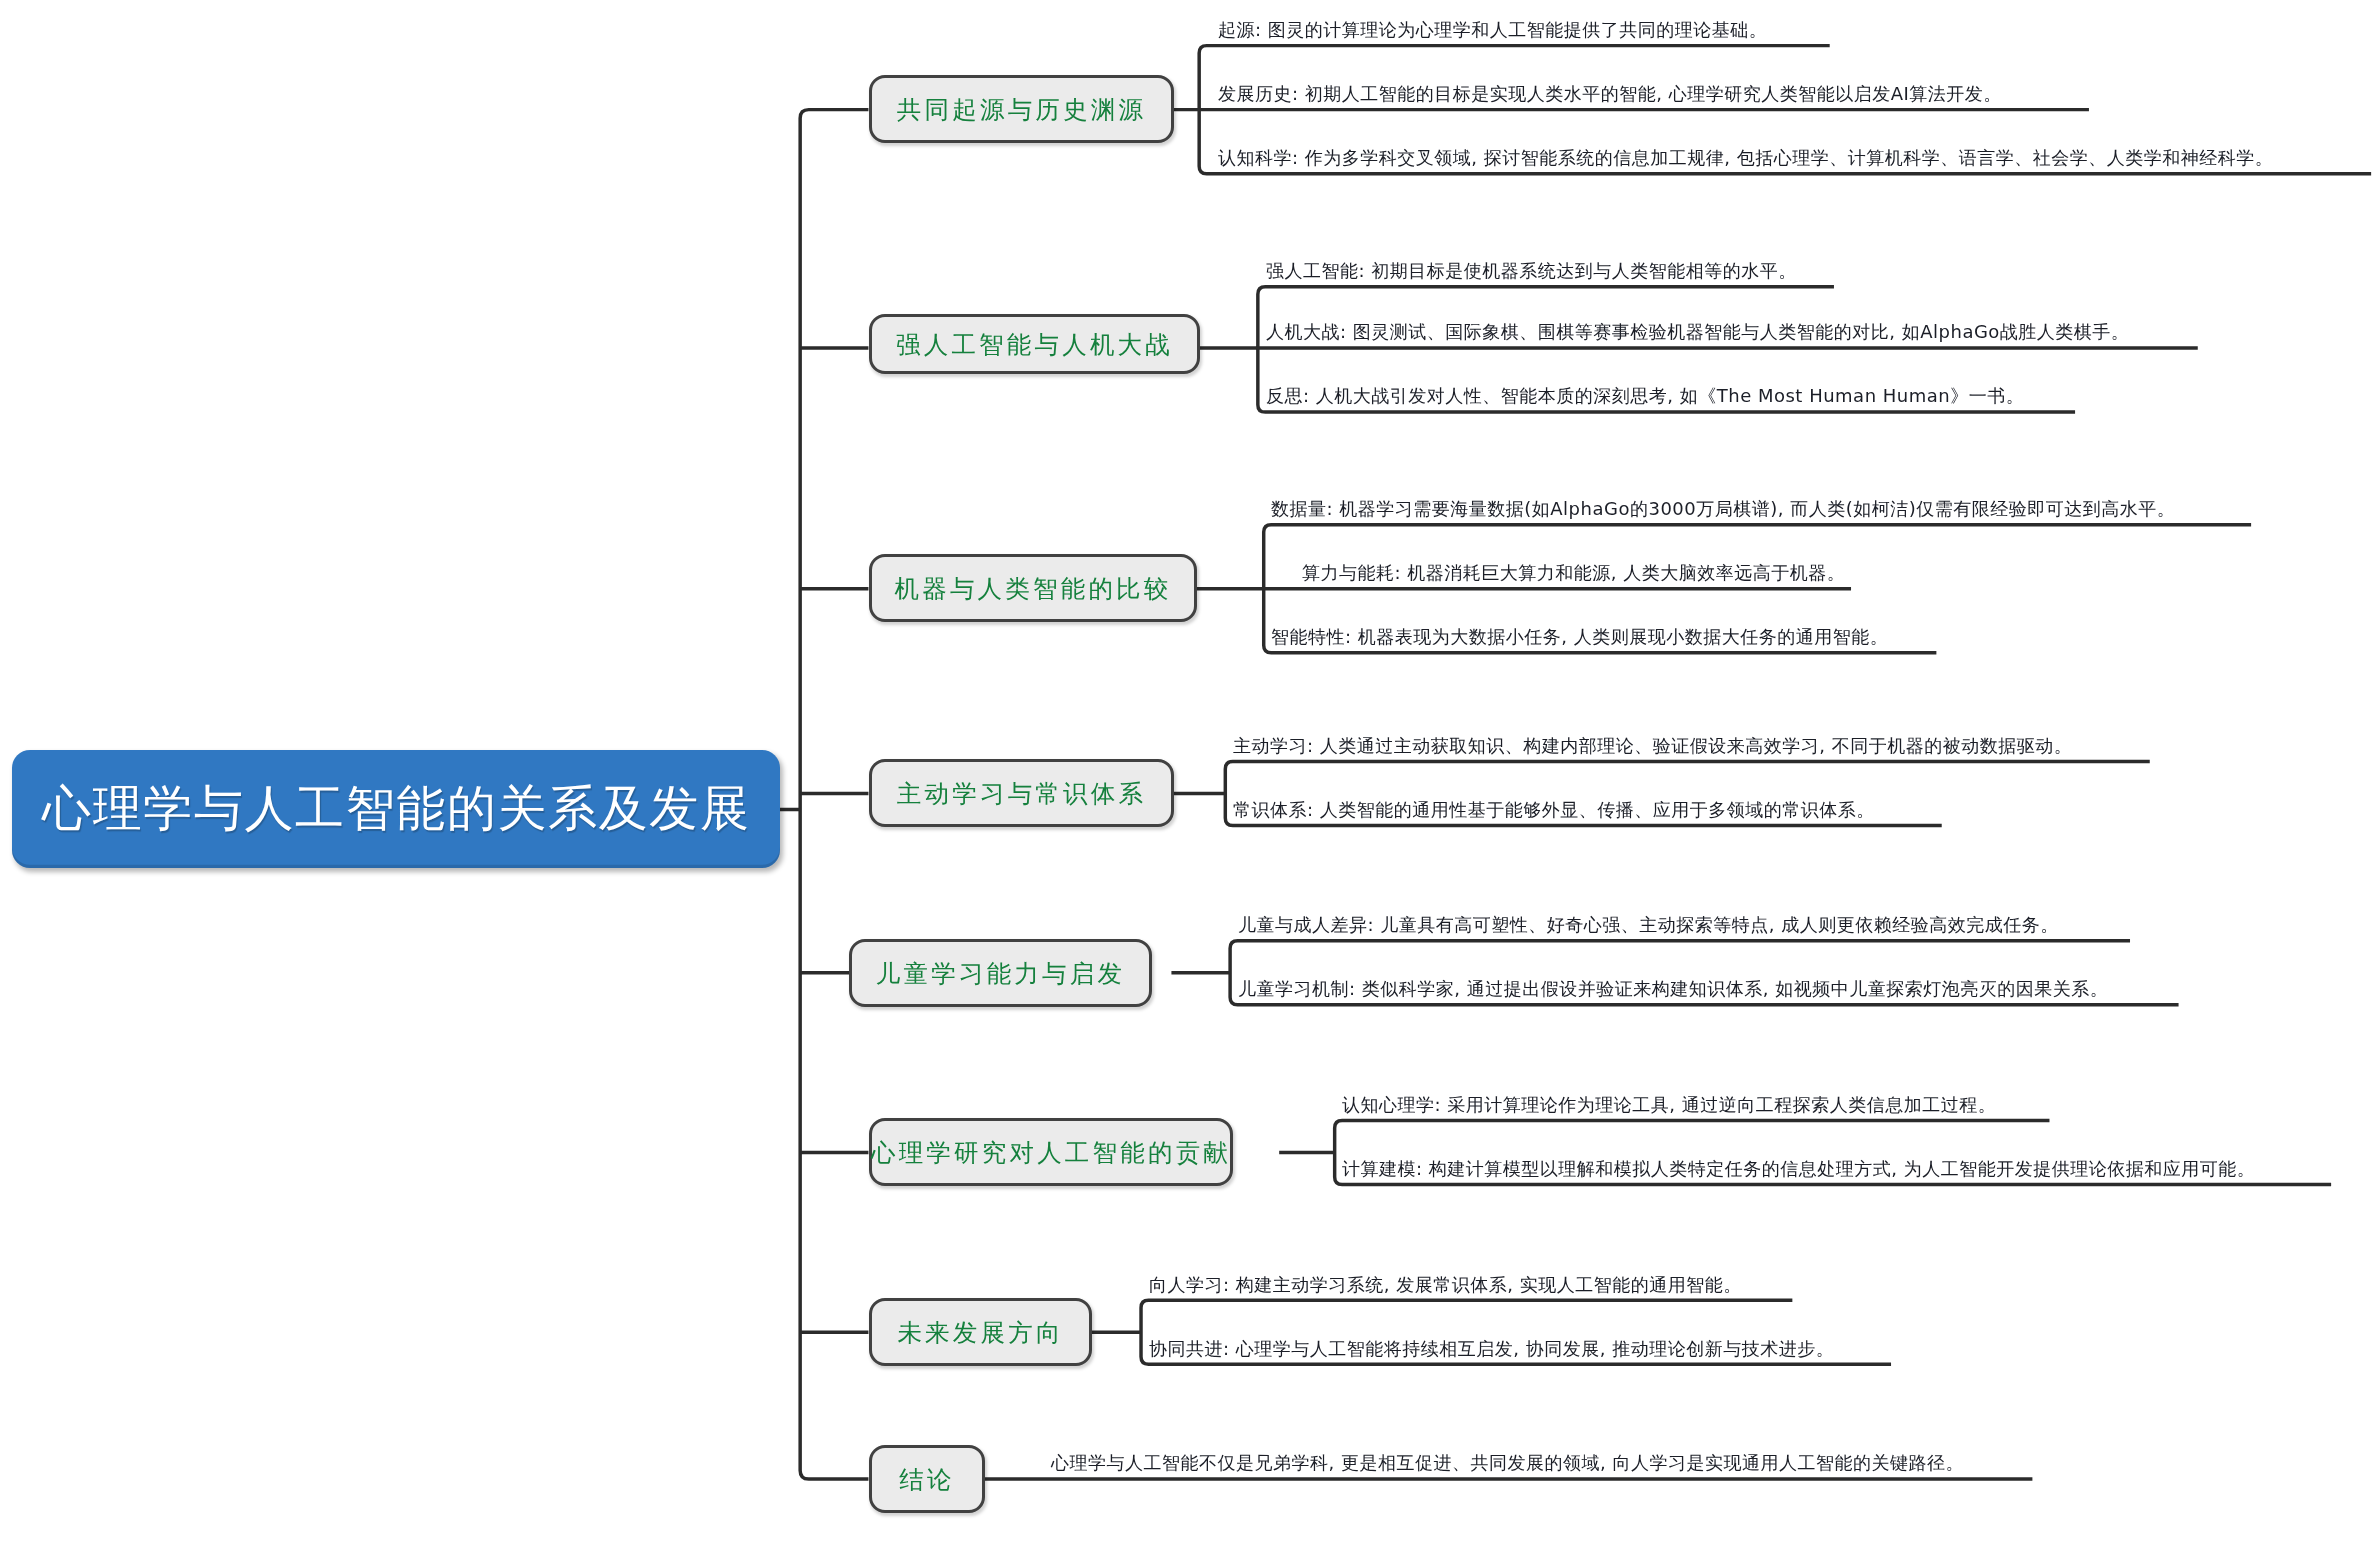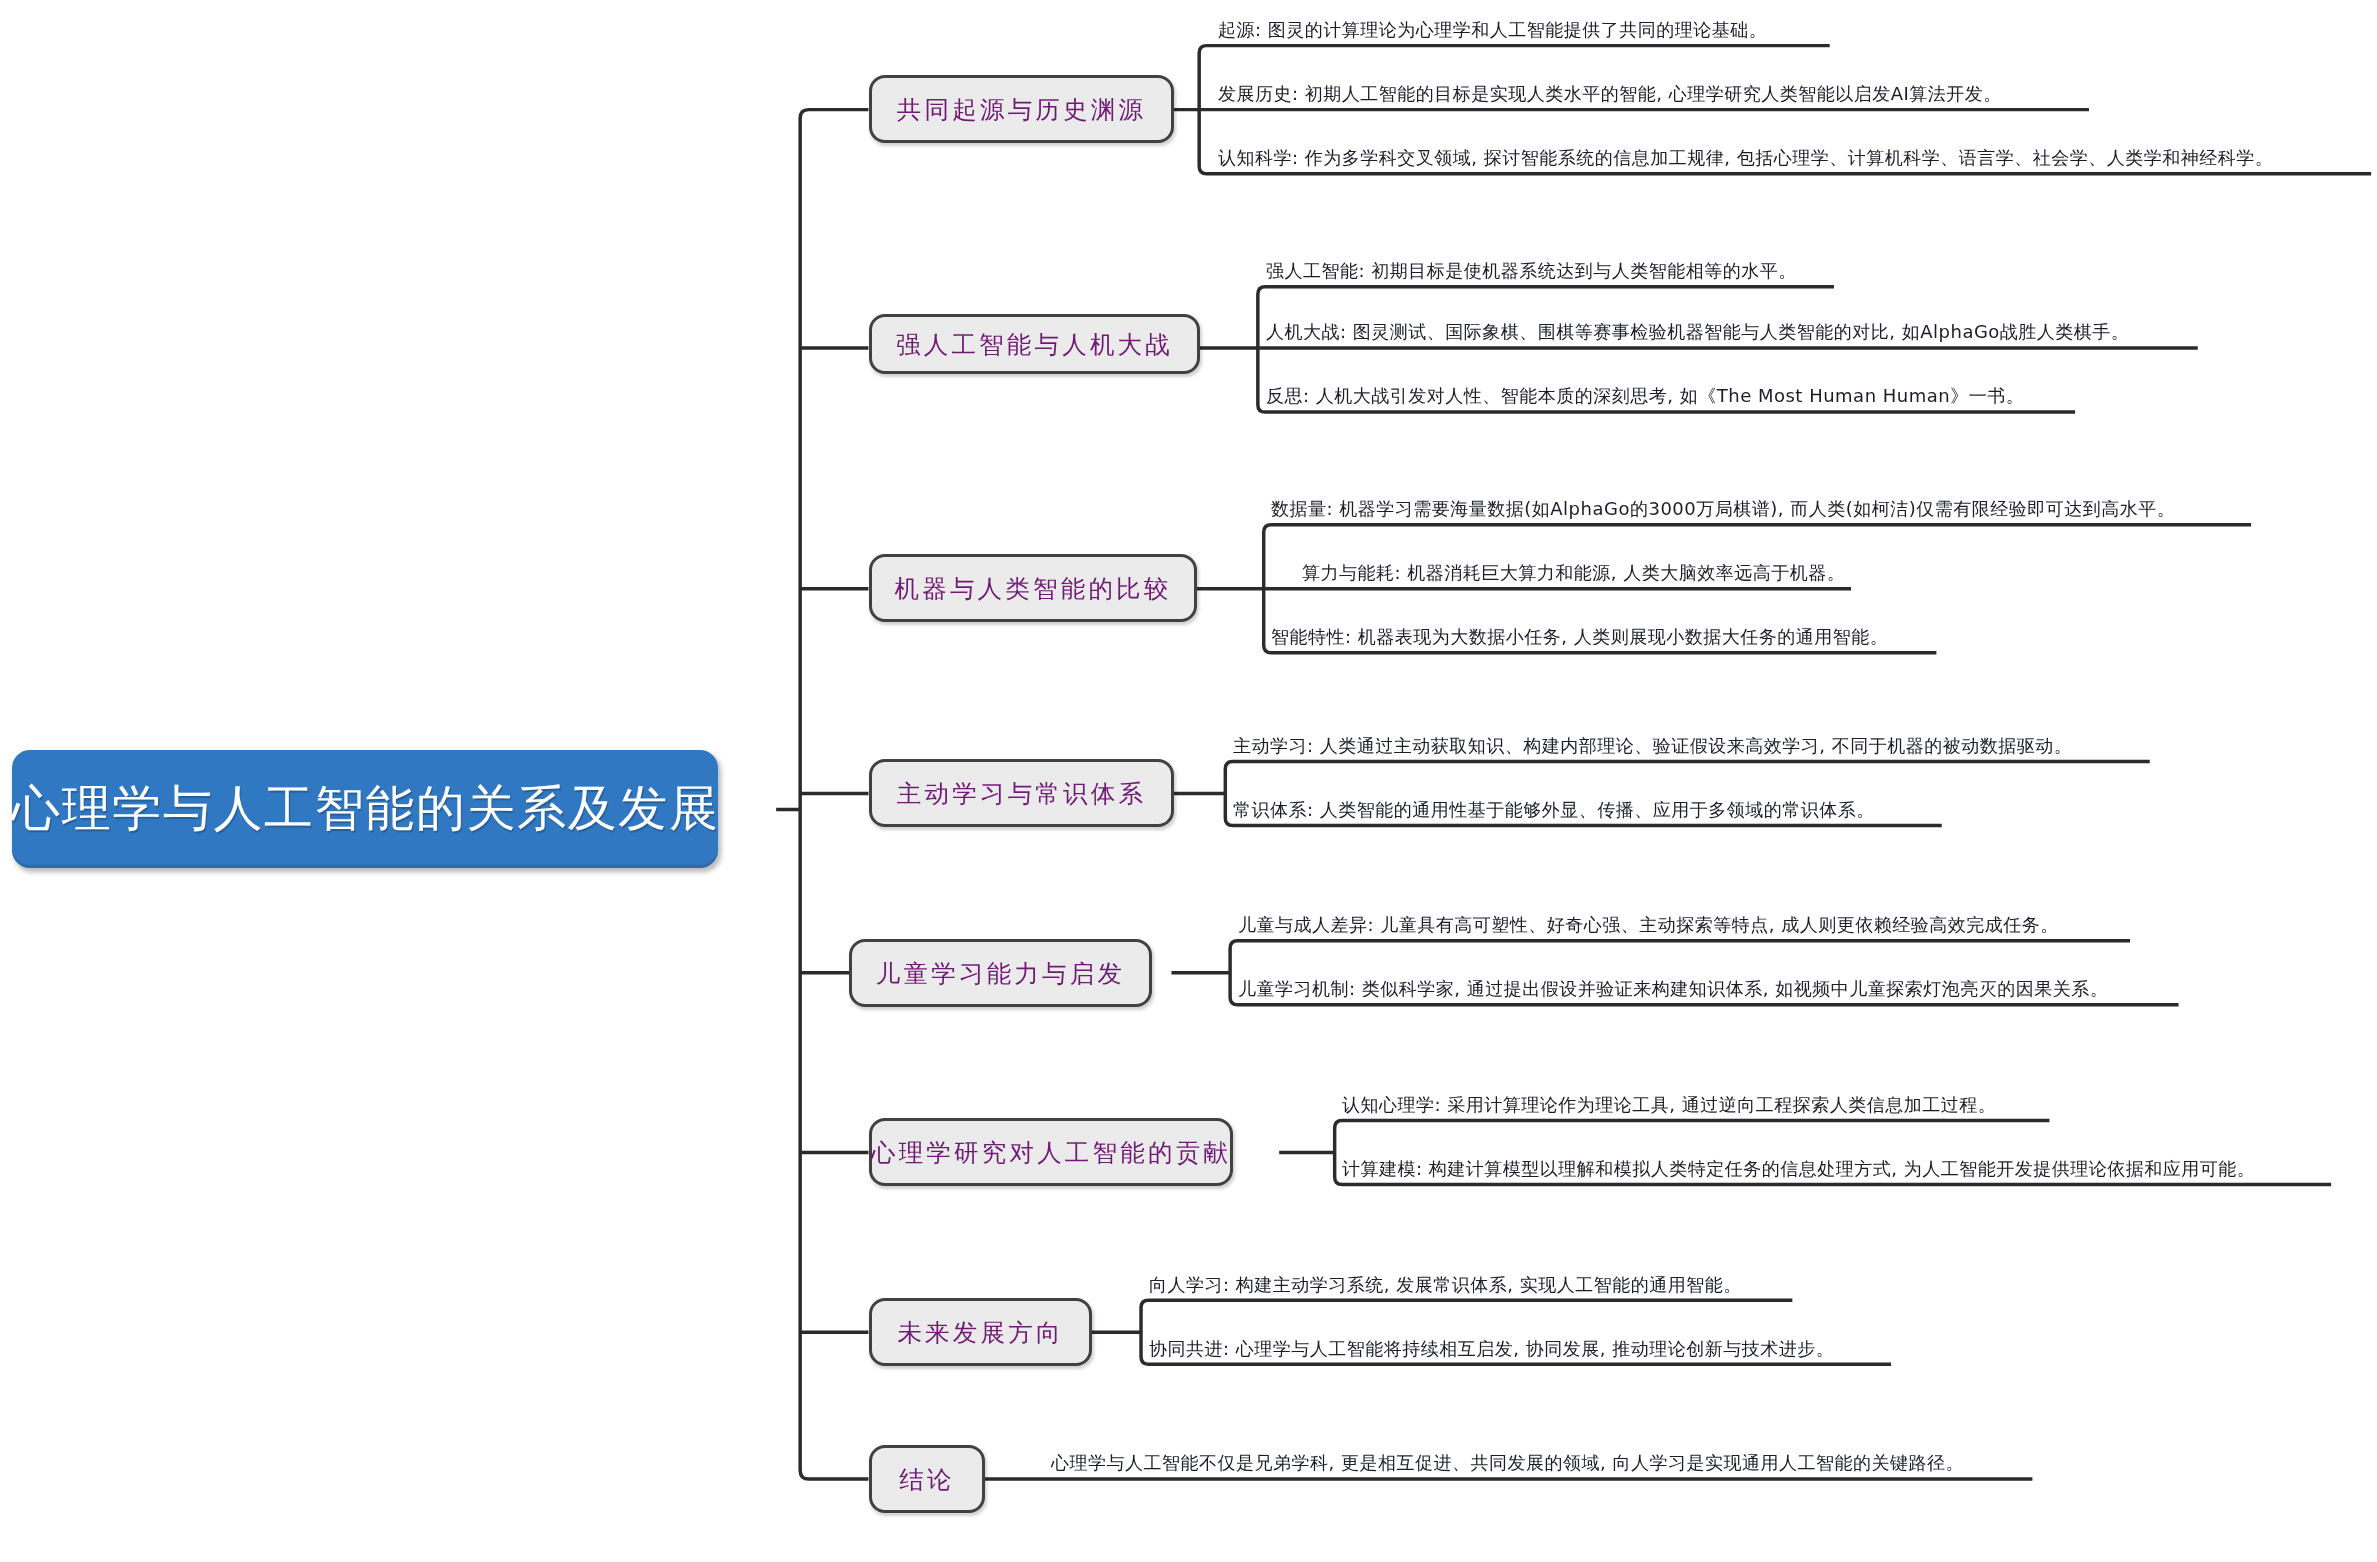--- a/index.html
+++ b/index.html
@@ -13,21 +13,21 @@
     position:absolute;display:flex;align-items:center;justify-content:center;
     background:#3078c2;color:#ffffff;border-radius:18px;
     font-size:49px;letter-spacing:1.6px;font-weight:500;
     box-shadow:2.1px 3.7px 5.3px rgba(0,0,0,.28), inset 0 -3.2px 0 rgba(0,0,0,.12);
     text-shadow:1.1px 1.6px 1.1px rgba(0,0,0,.22);
     white-space:nowrap;cursor:pointer;
   }
   .branch-box{
     position:absolute;display:flex;align-items:center;justify-content:center;
     background:#ebebeb;border:3.2px solid #414141;border-radius:16px;
-    color:#701a75;font-size:24.5px;letter-spacing:3.2px;
+    color:#15803d;font-size:24.5px;letter-spacing:3.2px;
     box-shadow:1.6px 2.1px 3.2px rgba(0,0,0,.18);
     white-space:nowrap;box-sizing:border-box;cursor:pointer;
   }
   .child-label{
     position:absolute;height:24.5px;line-height:24.5px;
     color:#1b1e27;font-size:18px;letter-spacing:0.5px;
     white-space:nowrap;cursor:pointer;
   }
 </style>
 </head>
@@ -39,21 +39,21 @@
       <path d="M1500 652H1628M1500 1103H1628M1500 1487H1628M1500 1823H1628M1500 2160H1628M1500 2497H1628M1455 1517H1500"></path>
       <path d="M3430 85H2262Q2248 85 2248 99V311Q2248 325 2262 325H4445M2199 205H3916"></path>
       <path d="M3438 537H2372Q2358 537 2358 551V758Q2358 772 2372 772H3890M2248 652H4120"></path>
       <path d="M4220 983H2383Q2369 983 2369 997V1209Q2369 1223 2383 1223H3630M2242 1103H3470"></path>
       <path d="M4030 1427H2311Q2297 1427 2297 1441V1533Q2297 1547 2311 1547H3640M2199 1487H2297"></path>
       <path d="M3993 1763H2320Q2306 1763 2306 1777V1869Q2306 1883 2320 1883H4084M2196 1823H2306"></path>
       <path d="M3842 2100H2516Q2502 2100 2502 2114V2206Q2502 2220 2516 2220H4370M2398 2160H2502"></path>
       <path d="M3360 2437H2153Q2139 2437 2139 2451V2543Q2139 2557 2153 2557H3545M2046 2497H2139"></path>
       <path d="M1845 2772H3810"></path>
     </svg>
-  <div class="root-node" id="rootNode" style="left: 12.3px; top: 750px; width: 706px; height: 118px;">心理学与人工智能的关系及发展</div>
+  <div class="root-node" id="rootNode" style="left: 12.3px; top: 750px; width: 768px; height: 118px;">心理学与人工智能的关系及发展</div>
   <div id="nodes">
       <div class="branch-box" style="left: 869px; top: 75px; width: 305px; height: 68px;">共同起源与历史渊源</div>
       <div class="child-label" style="left: 1218px; top: 17.6px;">起源: 图灵的计算理论为心理学和人工智能提供了共同的理论基础。</div>
       <div class="child-label" style="left: 1218px; top: 82px;">发展历史: 初期人工智能的目标是实现人类水平的智能, 心理学研究人类智能以启发AI算法开发。</div>
       <div class="child-label" style="left: 1218px; top: 146px;">认知科学: 作为多学科交叉领域, 探讨智能系统的信息加工规律, 包括心理学、计算机科学、语言学、社会学、人类学和神经科学。</div>
       <div class="branch-box" style="left: 869px; top: 314px; width: 331px; height: 60px;">强人工智能与人机大战</div>
       <div class="child-label" style="left: 1266px; top: 259px;">强人工智能: 初期目标是使机器系统达到与人类智能相等的水平。</div>
       <div class="child-label" style="left: 1266px; top: 320px; text-align: right;">人机大战: 图灵测试、国际象棋、围棋等赛事检验机器智能与人类智能的对比, 如AlphaGo战胜人类棋手。</div>
       <div class="child-label" style="left: 1266px; top: 384px;">反思: 人机大战引发对人性、智能本质的深刻思考, 如《The Most Human Human》一书。</div>
       <div class="branch-box" style="left: 869px; top: 554px; width: 328px; height: 68px;">机器与人类智能的比较</div>

